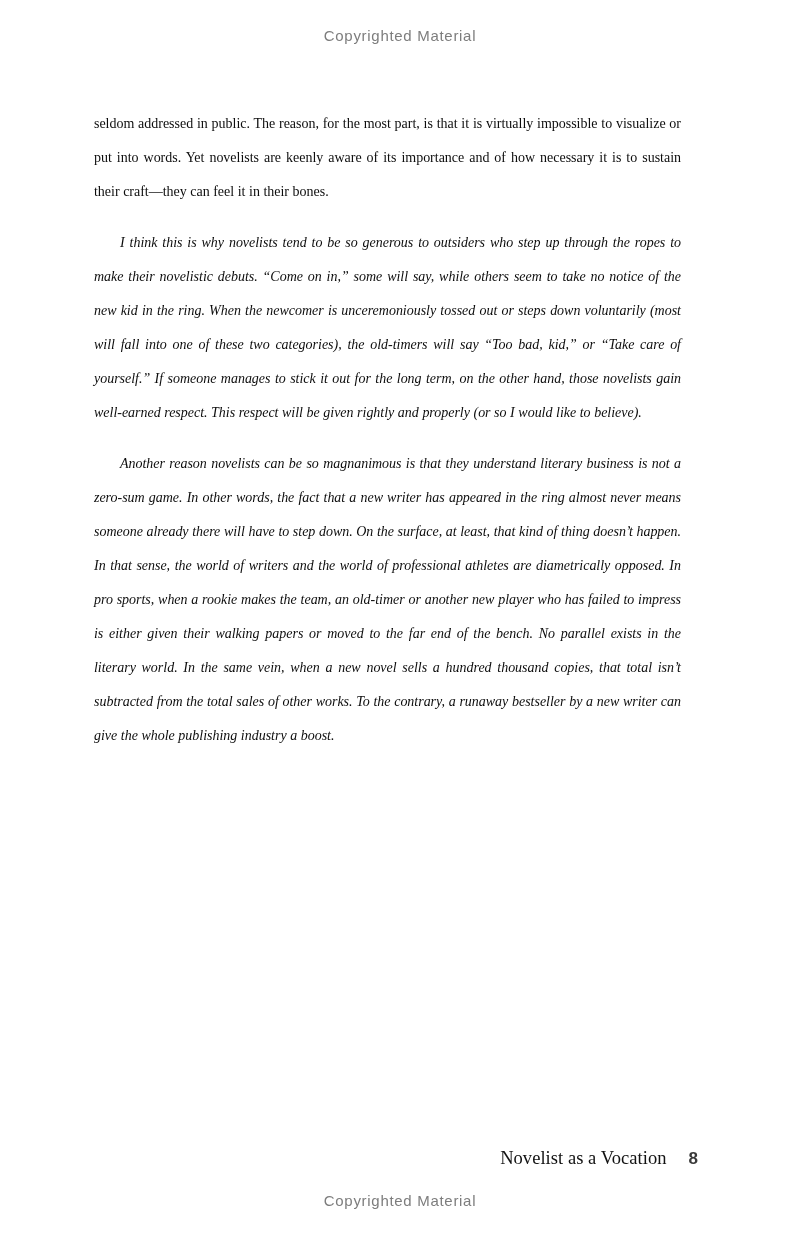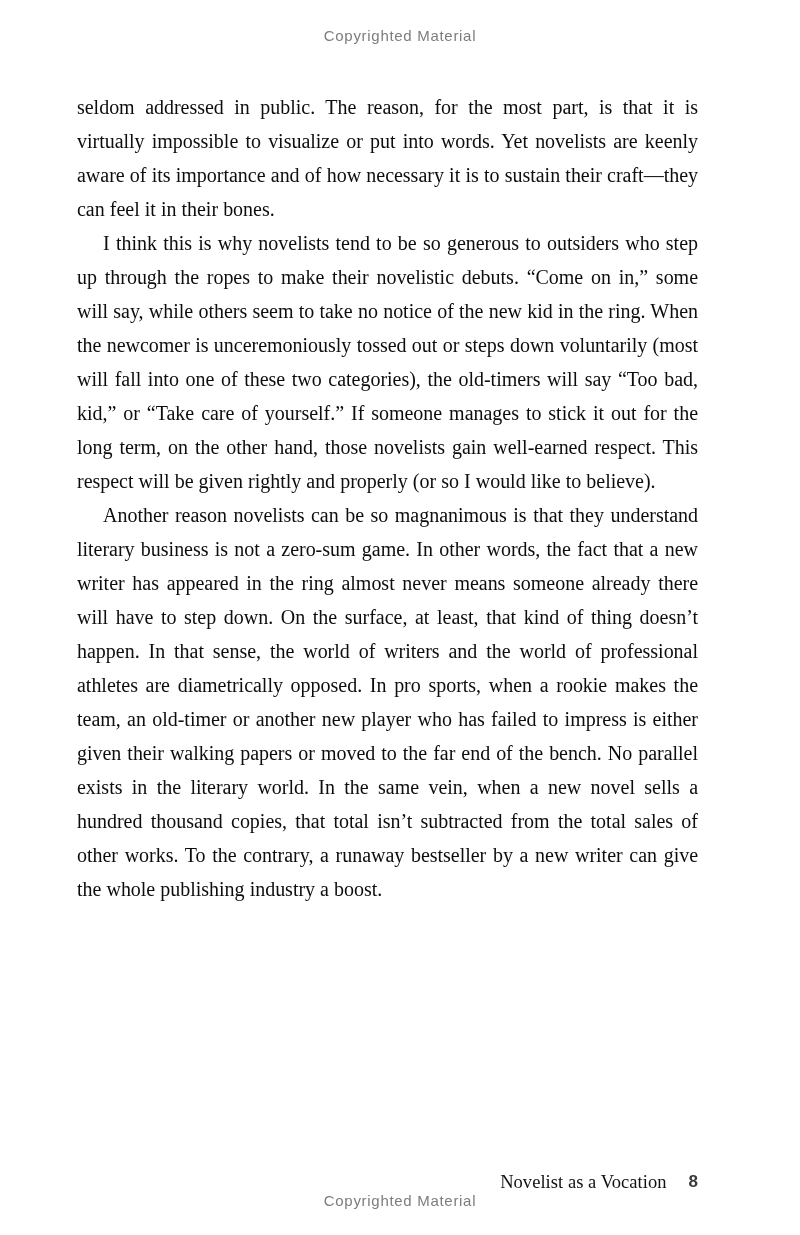--- a/index.html
+++ b/index.html
@@ -40,45 +40,45 @@
 
   
   .textblock {
     position: absolute;
     left: 77px;
     top: 90px;
     width: 621px;
   }
 
   .para {
-    margin: 0;
-    font-size: 20px;
+    margin: 17px;
+    font-size: 14px;
     line-height: 34px;
     text-align: justify;
     text-justify: inter-word;
     hyphens: none;
     -webkit-hyphens: none;
     letter-spacing: -0.02px;
     word-spacing: 0.1px;
   }
   .para + .para {
     text-indent: 26px;
+    font-style: italic;
   }
   
 
   
   .footer {
     position: absolute;
     left: 77px;
     top: 1148px;
     width: 621px;
     display: flex;
     justify-content: flex-end;
-    align-items: flex-start;
-    margin-top: 24px;
+    align-items: center;
   }
   .footer-title {
     font-family: "Liberation Serif", serif;
     font-size: 18.5px;
     color: #121212;
     letter-spacing: 0.05px;
     white-space: nowrap;
   }
   .footer-pagenum {
     font-family: "Liberation Sans", sans-serif;

